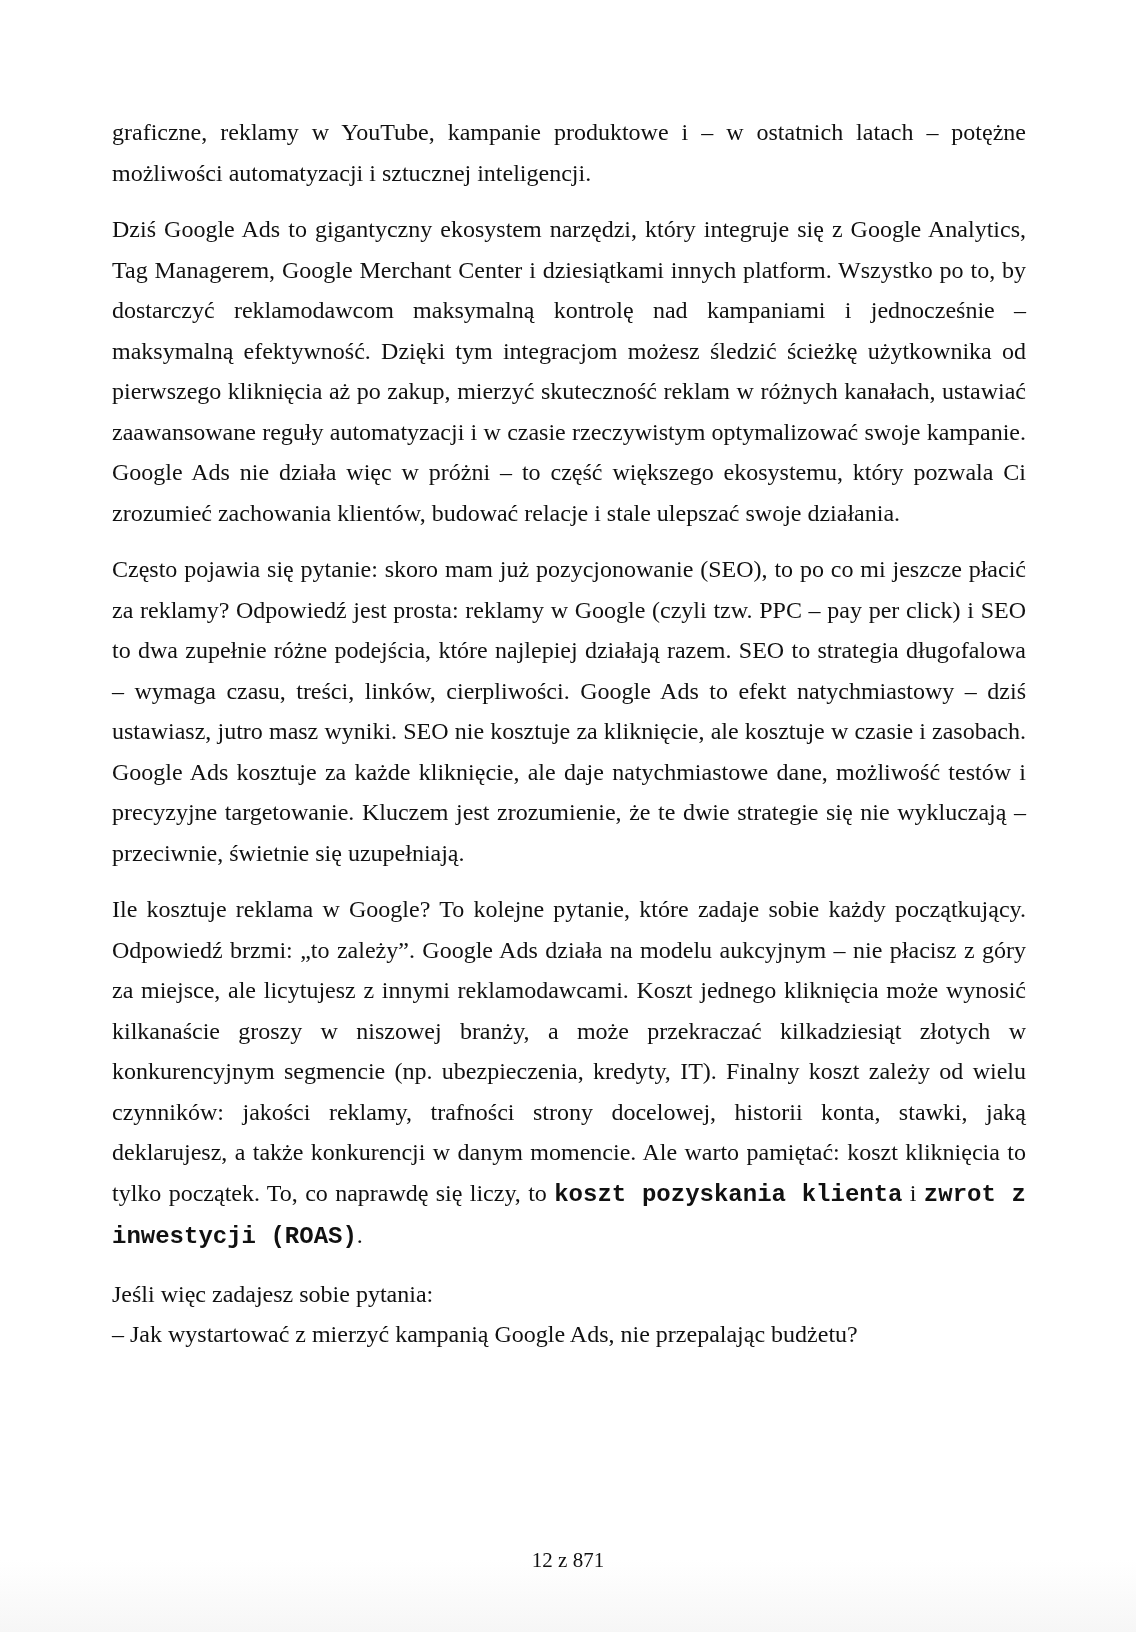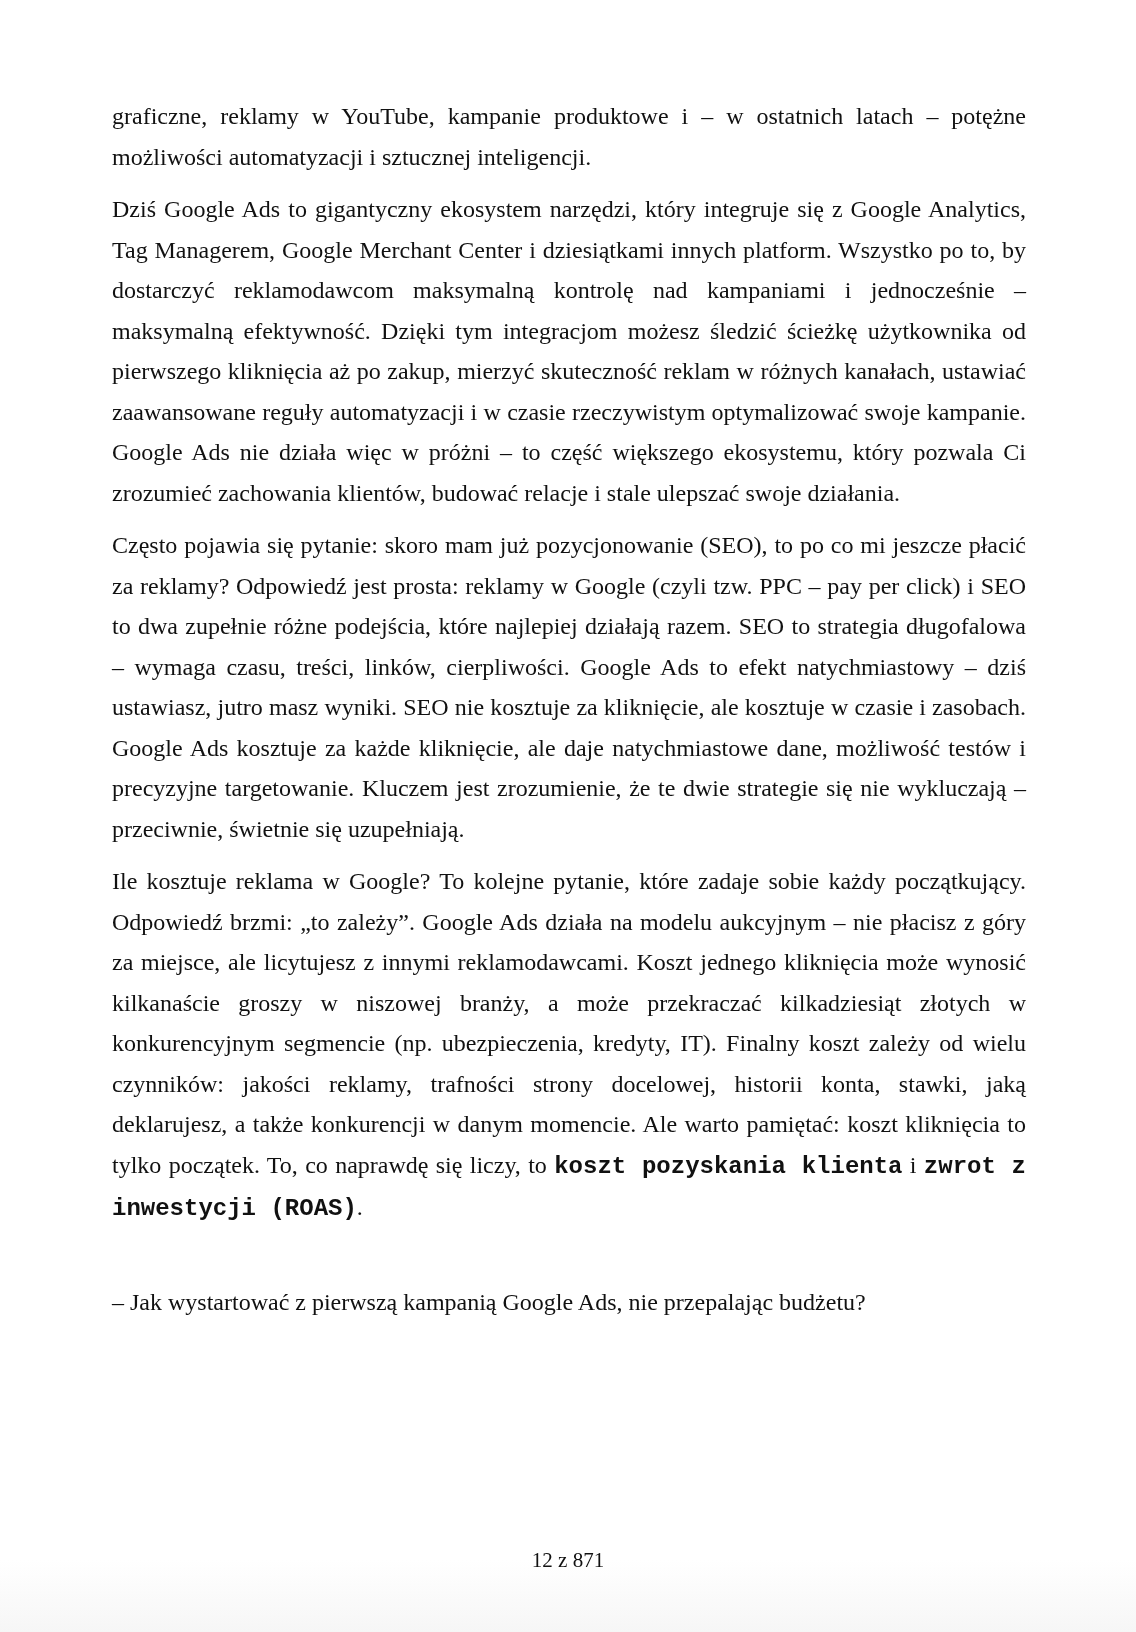--- a/index.html
+++ b/index.html
@@ -19,21 +19,21 @@
       left: 112px;
       top: 96px;
       width: 914px;
       font-family: "Liberation Serif", "DejaVu Serif", serif;
       font-size: 24px;
       line-height: 40.5px;
       color: #111111;
       text-align: justify;
     }
     .para {
-      margin: 0 0 12px 0;
+      margin: 16px 0 12px 0;
     }
     .para.tight {
       margin-bottom: 0;
     }
     .para b {
       font-weight: bold;
       font-family: Liberation Mono, monospace;
     }
     .footer {
       position: absolute;
@@ -52,18 +52,18 @@
 <div class="page">
   <p class="para">graficzne, reklamy w YouTube, kampanie produktowe i – w ostatnich latach – potężne możliwości automatyzacji i sztucznej inteligencji.</p>
 
   <p class="para">Dziś Google Ads to gigantyczny ekosystem narzędzi, który integruje się z Google Analytics, Tag Managerem, Google Merchant Center i dziesiątkami innych platform. Wszystko po to, by dostarczyć reklamodawcom maksymalną kontrolę nad kampaniami i jednocześnie – maksymalną efektywność. Dzięki tym integracjom możesz śledzić ścieżkę użytkownika od pierwszego kliknięcia aż po zakup, mierzyć skuteczność reklam w różnych kanałach, ustawiać zaawansowane reguły automatyzacji i w czasie rzeczywistym optymalizować swoje kampanie. Google Ads nie działa więc w próżni – to część większego ekosystemu, który pozwala Ci zrozumieć zachowania klientów, budować relacje i stale ulepszać swoje działania.</p>
 
   <p class="para">Często pojawia się pytanie: skoro mam już pozycjonowanie (SEO), to po co mi jeszcze płacić za reklamy? Odpowiedź jest prosta: reklamy w Google (czyli tzw. PPC – pay per click) i SEO to dwa zupełnie różne podejścia, które najlepiej działają razem. SEO to strategia długofalowa – wymaga czasu, treści, linków, cierpliwości. Google Ads to efekt natychmiastowy – dziś ustawiasz, jutro masz wyniki. SEO nie kosztuje za kliknięcie, ale kosztuje w czasie i zasobach. Google Ads kosztuje za każde kliknięcie, ale daje natychmiastowe dane, możliwość testów i precyzyjne targetowanie. Kluczem jest zrozumienie, że te dwie strategie się nie wykluczają – przeciwnie, świetnie się uzupełniają.</p>
 
   <p class="para"><span>Ile kosztuje reklama w Google? To kolejne pytanie, które zadaje sobie każdy początkujący. Odpowiedź brzmi: „to zależy”. Google Ads działa na modelu aukcyjnym – nie płacisz z góry za miejsce, ale licytujesz z innymi reklamodawcami. Koszt jednego kliknięcia może wynosić kilkanaście groszy w niszowej branży, a może przekraczać kilkadziesiąt złotych w konkurencyjnym segmencie (np. ubezpieczenia, kredyty, IT). Finalny koszt zależy od wielu czynników: jakości reklamy, trafności strony docelowej, historii konta, stawki, jaką deklarujesz, a także konkurencji w danym momencie. Ale warto pamiętać: koszt kliknięcia to tylko początek. To, co naprawdę się liczy, to </span><b>koszt pozyskania klienta</b><span> i </span><b>zwrot z inwestycji (ROAS)</b><span>.</span></p>
 
   <p class="para tight" style="text-align:left;">
-    <br>
-    <span>– Jak wystartować z pierwszą kampanią Google Ads, nie przepalając budżetu?</span>
+    <span>Jeśli więc zadajesz sobie pytania:</span><br>
+    <span>– Jak wystartować z mierzyć kampanią Google Ads, nie przepalając budżetu?</span>
   </p>
 </div>
 
 <div class="footer">12 z 871</div>
 
 </body></html>

